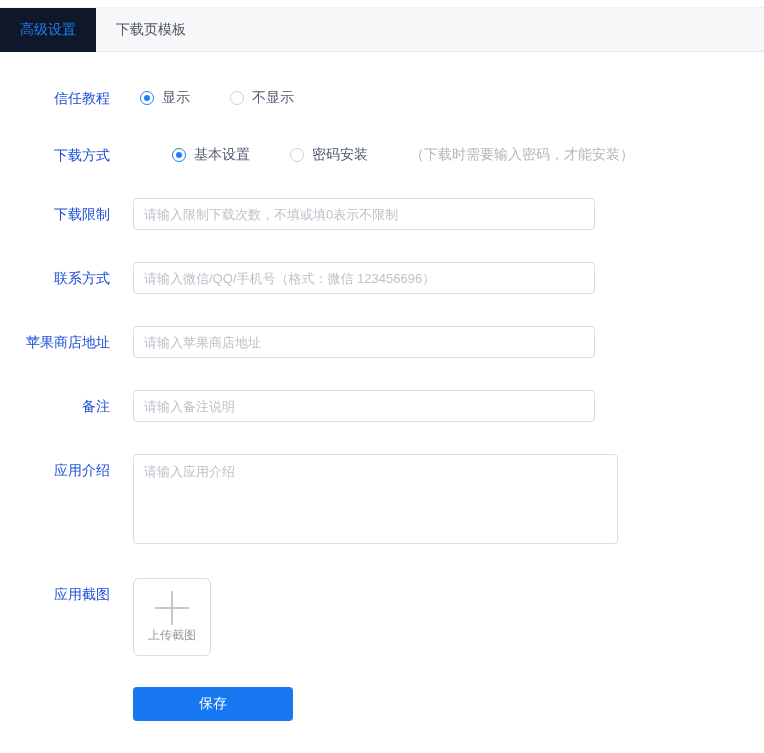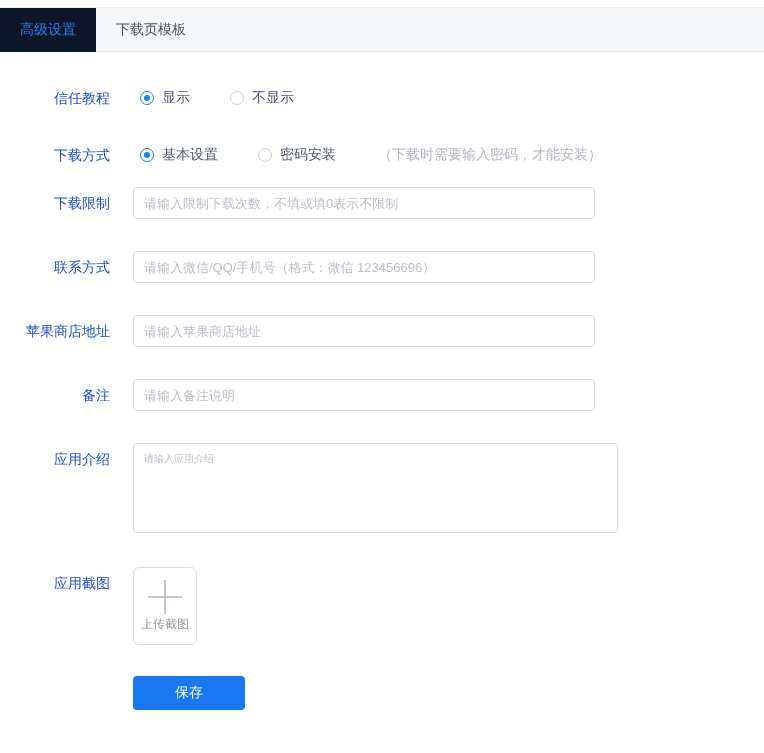--- a/index.html
+++ b/index.html
@@ -41,21 +41,21 @@
     margin-bottom: -1px;
     position: relative;
     z-index: 2;
     text-align: center;
   }
 
   
   .form { padding-top: 36px; font-size: 14px; }
   .row { display: flex; align-items: flex-start; margin-bottom: 32px; }
   .row.radio-row { margin-bottom: 37px; }
-  .row.radio-row.second { margin-bottom: 22px; }
+  .row.radio-row.second { margin-bottom: 33px; gap: 32px; }
   .row-label {
     width: 110px;
     flex-shrink: 0;
     text-align: right;
     margin-right: 23px;
     line-height: 32px;
     color: #1d4ed8;
   }
   .radio-row .row-label { line-height: 20px; }
   .controls { display: flex; align-items: center; }
@@ -95,32 +95,32 @@
     color: #333;
     outline: none;
     font-family: "Liberation Sans", sans-serif;
   }
   .text-input::placeholder, .textarea::placeholder { color: #bdc1c9; opacity: 1; }
   .textarea {
     width: 485px; height: 90px;
     border: 1px solid #d9dce2;
     border-radius: 4px;
     padding: 8px 10px;
-    font-size: 10px;
+    font-size: 13px;
     color: #333;
     resize: none;
     outline: none;
     font-family: "Liberation Sans", sans-serif;
   }
 
   
   .row.upload-row { margin-bottom: 31px; }
   .row.textarea-row { margin-bottom: 34px; }
   .upload-box {
-    width: 64px; height: 78px;
+    width: 78px; height: 78px;
     border: 1px solid #d9dce2;
     border-radius: 6px;
     background: #fff;
     display: flex;
     flex-direction: column;
     align-items: center;
     justify-content: center;
     cursor: pointer;
   }
   .plus {
@@ -133,21 +133,21 @@
     position: absolute;
     background: #c3c7ce;
   }
   .plus::before { left: 0; top: 16px; width: 34px; height: 2px; }
   .plus::after { left: 16px; top: 0; width: 2px; height: 34px; }
   .upload-text { font-size: 12px; color: #94989f; }
 
   
   .save-btn {
     margin-left: 133px;
-    width: 112px; height: 34px;
+    width: 160px; height: 34px;
     background: #1778f2;
     color: #fff;
     border: none;
     border-radius: 4px;
     font-size: 14px;
     cursor: pointer;
     font-family: "Liberation Sans", sans-serif;
   }
 </style>
 </head>

